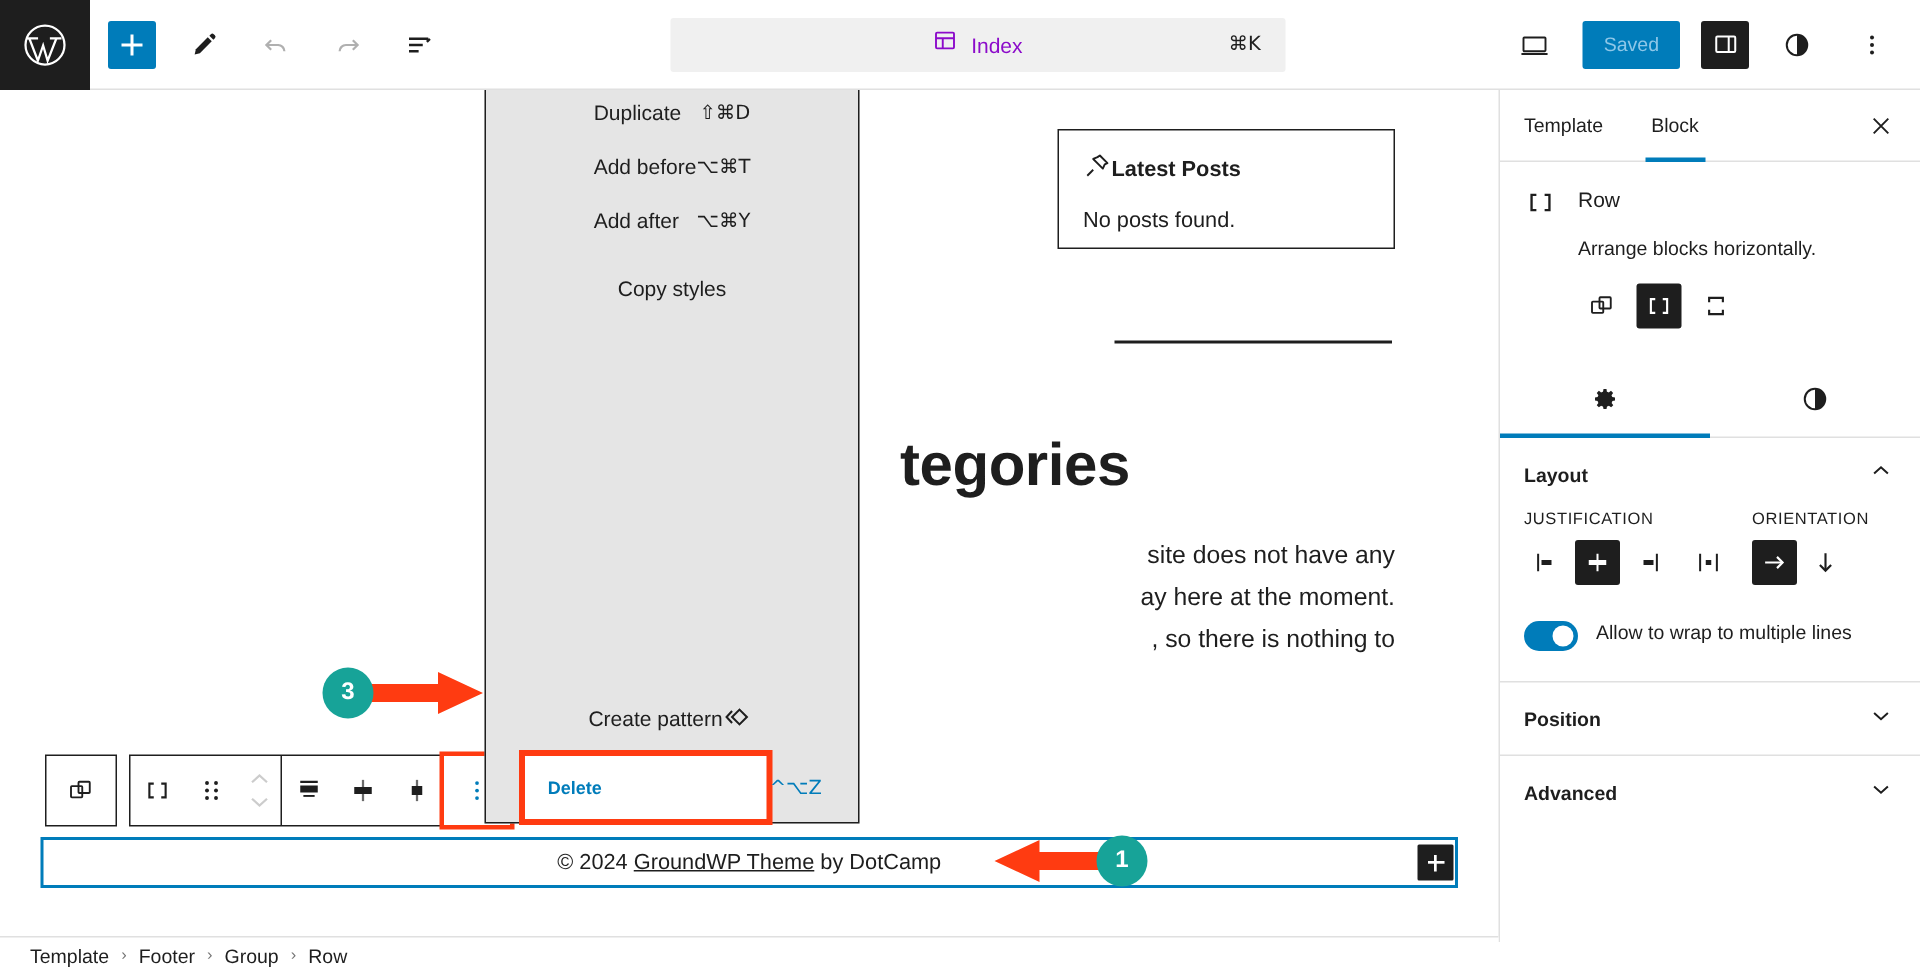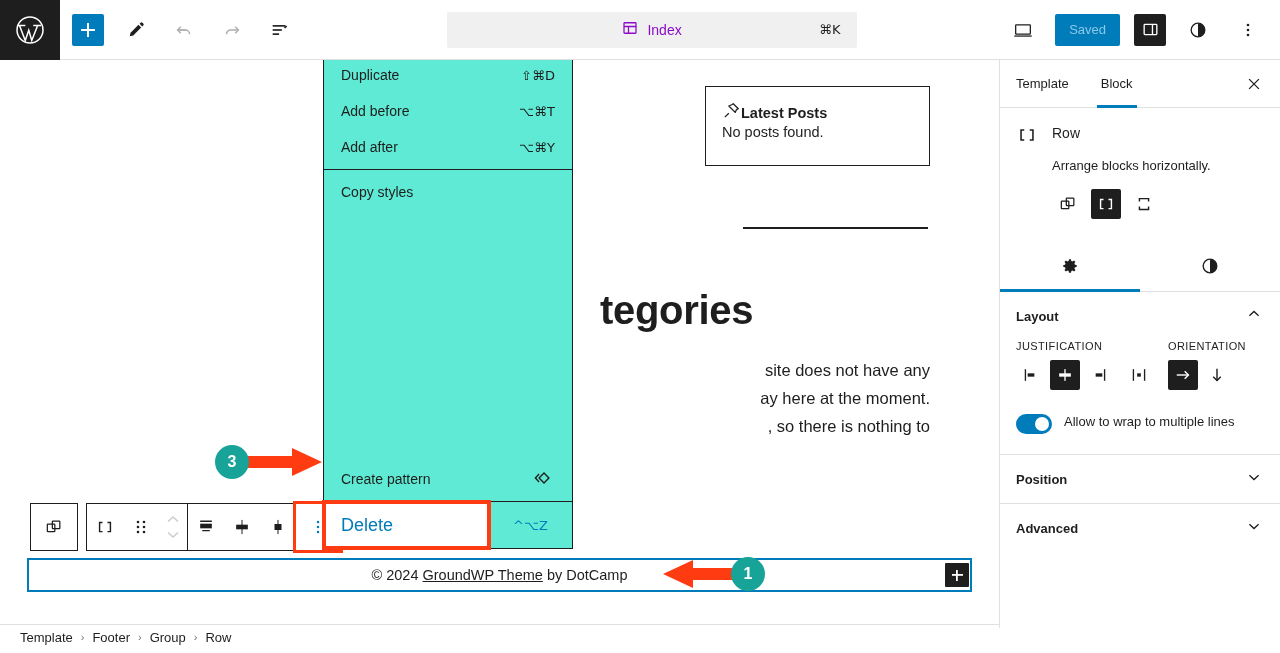--- a/index.html
+++ b/index.html
@@ -78,21 +78,21 @@
   .canvas-inner { position: relative; width: 100%; height: 100%; }
 
   
   .lp-widget {
     position: absolute; left: 705px; top: 26px; width: 225px; height: 80px;
     border: 1px solid #1e1e1e; background:#fff;
     padding: 14px 16px 0 16px;
   }
   .lp-head { display: flex; align-items: center; }
   .lp-title { font-size: 14.5px; font-weight: bold; color:#1e1e1e; }
-  .lp-body { font-size: 14.5px; color: #1e1e1e; }
+  .lp-body { font-size: 14.5px; color: #1e1e1e; margin-top: 14px; }
   .lp-rule {
     position: absolute; left: 743px; top: 167px; width: 185px; height: 2px;
     background: #1e1e1e;
   }
 
   
   .cat-heading {
     position: absolute; left: 600px; top: 228px;
     font-size: 40px; font-weight: bold; color: #1e1e1e;
     letter-spacing: -0.3px; white-space: nowrap;
@@ -146,41 +146,41 @@
   }
   .tb-more-highlight {
     outline: 3px solid #ff3b11; outline-offset: 0px;
     width: 44px; height: 46px; display:flex; align-items:center; justify-content:center;
     cursor:pointer; background:#fff;
   }
 
   
   .dropdown {
     position: absolute; left: 323px; top: -8px; width: 250px;
-    background: #5eead4; border: 1px solid #1e1e1e;
+    background: #e5e5e5; border: 1px solid #1e1e1e;
     z-index: 60; height: 497px;
-    display: flex; flex-direction: column;
+    display: flex; flex-direction: column; align-items: center;
   }
   .menu-section { padding: 4px 0; }
   .menu-divider { height: 1px; background: #1e1e1e; }
   .menu-item {
     height: 36px; display: flex; align-items: center; justify-content: space-between;
     padding: 0 17px; font-size: 14px; color: #1e1e1e; cursor: pointer;
   }
   .menu-item .sc {
     font-size: 13px; color: #1e1e1e; font-family: "DejaVu Sans", sans-serif;
   }
   .menu-spacer { flex: 1 1 auto; }
   .delete-row {
     display: flex; align-items: stretch; height: 46px;
   }
   .delete-label-box {
     flex: 0 0 165px; display: flex; align-items: center;
-    padding-left: 17px; font-size: 18px; color:#007cba; cursor: pointer;
-    outline: 4px solid #ff3b11; outline-offset: -2px; background:#fff;
+    padding-left: 17px; font-size: 12px; color:#007cba; cursor: pointer;
+    outline: 4px solid #ff3b11; outline-offset: -2px; background:#fff;font-weight:bold;
   }
   .delete-sc-box {
     flex: 1 1 auto; display:flex; align-items:center; justify-content:center;
     font-size: 13px; color: #007cba; font-family:"DejaVu Sans", sans-serif;
   }
 
   
   .sidebar {
     position: absolute; top: 60px; right: 0; width: 281px; height: 568px;
     background: #fff; border-left: 1px solid #e0e0e0;

